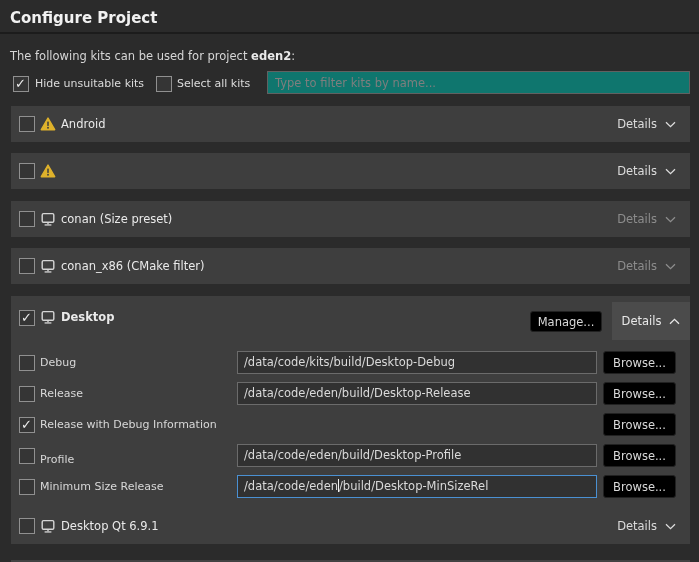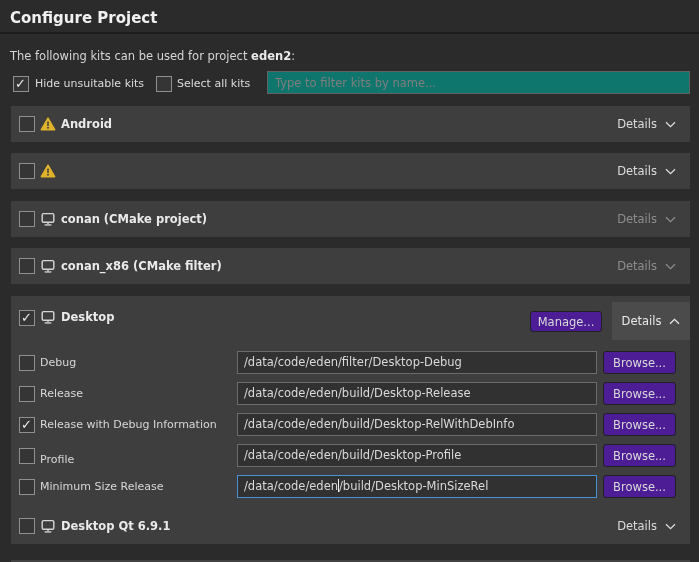--- a/index.html
+++ b/index.html
@@ -23,32 +23,32 @@
 
   .filter-input{position:absolute;left:267px;top:71px;width:423px;height:23px;box-sizing:border-box;
       background:#0f766e;border:1px solid #616161;color:#d8d8d8;font-size:11.5px;padding:0 7px;
       font-family:"DejaVu Sans",sans-serif;outline:none;}
   .filter-input::placeholder{color:#7e7e7e;}
 
   
   .kit-row{position:absolute;left:11px;width:679px;height:36px;background:#3e3e3e;}
   .kit-row .cb{left:8px;top:10px;}
   .kit-icon{position:absolute;left:29px;top:10px;width:16px;height:16px;}
-  .kit-name{position:absolute;left:50px;top:0;line-height:36px;font-size:11.5px;font-weight:bold;color:#eaeaea;white-space:nowrap;}
+  .kit-name{position:absolute;left:50px;top:0;line-height:36px;font-size:11.5px;font-weight:normal;color:#eaeaea;white-space:nowrap;}
   .details-btn{position:absolute;right:14px;top:0;height:36px;display:flex;align-items:center;gap:8px;
       font-size:11.5px;color:#dcdcdc;}
   .details-btn.dim{color:#8d8d8d;}
   .chev{display:block;}
 
   
   .desktop-block{position:absolute;left:11px;top:296px;width:679px;height:218px;background:#3e3e3e;}
   .desktop-block .hdr-cb{left:8px;top:14px;}
   .desktop-block .hdr-icon{position:absolute;left:29px;top:13px;width:16px;height:16px;}
   .desktop-block .hdr-name{position:absolute;left:50px;top:0;line-height:43px;font-size:11.5px;font-weight:bold;color:#eaeaea;}
-  .btn{position:absolute;box-sizing:border-box;background:#4c1d95;border:1px solid #212121;border-radius:3px;
+  .btn{position:absolute;box-sizing:border-box;background:#000000;border:1px solid #212121;border-radius:3px;
       color:#d9d9d9;font-size:11.5px;display:flex;align-items:center;justify-content:center;}
   .manage-btn{left:519px;top:15px;width:72px;height:21px;}
   .details-open{position:absolute;left:601px;top:6px;width:78px;height:38px;background:#4b4b4b;
       display:flex;align-items:center;justify-content:center;gap:8px;font-size:11.5px;color:#e8e8e8;}
 
   .cfg-cb{left:8px;}
   .cfg-label{position:absolute;left:29px;height:23px;line-height:23px;font-size:11px;color:#d8d8d8;white-space:nowrap;}
   .path-input{position:absolute;left:226px;width:360px;height:23px;box-sizing:border-box;background:#313131;
       border:1px solid #6b6b6b;color:#dadada;font-size:11.5px;line-height:21px;padding:0 6px;
       white-space:nowrap;overflow:hidden;}
@@ -112,21 +112,21 @@
 
   <div class="kit-row" style="top:201px">
     <span class="cb"></span>
     <span class="kit-icon">
       <svg width="16" height="16" viewBox="0 0 16 16">
           <rect x="2.2" y="2.6" width="11.6" height="8.6" rx="1.3" fill="none" stroke="#d6d6d6" stroke-width="1.4"></rect>
           <rect x="7.3" y="11.2" width="1.4" height="2.1" fill="#d6d6d6"></rect>
           <rect x="4.6" y="13.3" width="6.8" height="1.3" fill="#d6d6d6"></rect>
         </svg>
     </span>
-    <span class="kit-name">conan (CMake project)</span>
+    <span class="kit-name">conan (Size preset)</span>
     <span class="details-btn dim">
       <span>Details</span>
       <svg class="chev" width="11" height="7" viewBox="0 0 11 7">
           <polyline points="1,1.3 5.5,5.7 10,1.3" fill="none" stroke="currentColor" stroke-width="1.3"></polyline>
         </svg>
     </span>
   </div>
 
   <div class="kit-row" style="top:248px">
     <span class="cb"></span>
@@ -161,31 +161,30 @@
 
     <div class="details-open">
       <span>Details</span>
       <svg class="chev" width="11" height="7" viewBox="0 0 11 7">
           <polyline points="1,5.7 5.5,1.3 10,5.7" fill="none" stroke="currentColor" stroke-width="1.3"></polyline>
         </svg>
     </div>
 
     <span class="cb cfg-cb" style="top:59px"></span>
     <span class="cfg-label" style="top:55px">Debug</span>
-    <div class="path-input" style="top:55px">/data/code/eden/filter/Desktop-Debug</div>
+    <div class="path-input" style="top:55px">/data/code/kits/build/Desktop-Debug</div>
     <div class="btn browse-btn" style="top:55px">Browse...</div>
 
     <span class="cb cfg-cb" style="top:90px"></span>
     <span class="cfg-label" style="top:86px">Release</span>
     <div class="path-input" style="top:86px">/data/code/eden/build/Desktop-Release</div>
     <div class="btn browse-btn" style="top:86px">Browse...</div>
 
     <span class="cb checked cfg-cb" style="top:121px"></span>
     <span class="cfg-label" style="top:117px">Release with Debug Information</span>
-    <div class="path-input" style="top:117px">/data/code/eden/build/Desktop-RelWithDebInfo</div>
     <div class="btn browse-btn" style="top:117px">Browse...</div>
 
     <span class="cb cfg-cb" style="top:152px"></span>
     <span class="cfg-label" style="top:152px">Profile</span>
     <div class="path-input" style="top:148px">/data/code/eden/build/Desktop-Profile</div>
     <div class="btn browse-btn" style="top:148px">Browse...</div>
 
     <span class="cb cfg-cb" style="top:183px"></span>
     <span class="cfg-label" style="top:179px">Minimum Size Release</span>
     <div class="path-input focused" style="top:179px"><span>/data/code/eden</span><span class="caret"></span><span>/build/Desktop-MinSizeRel</span></div>

